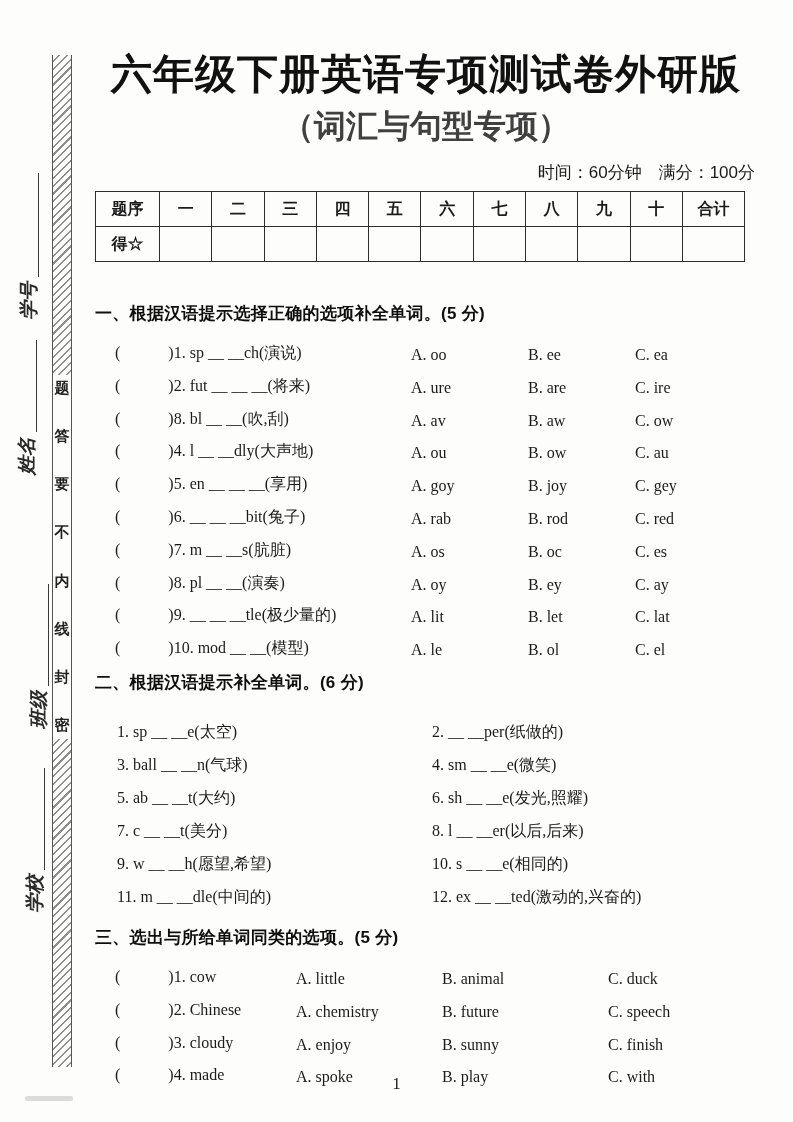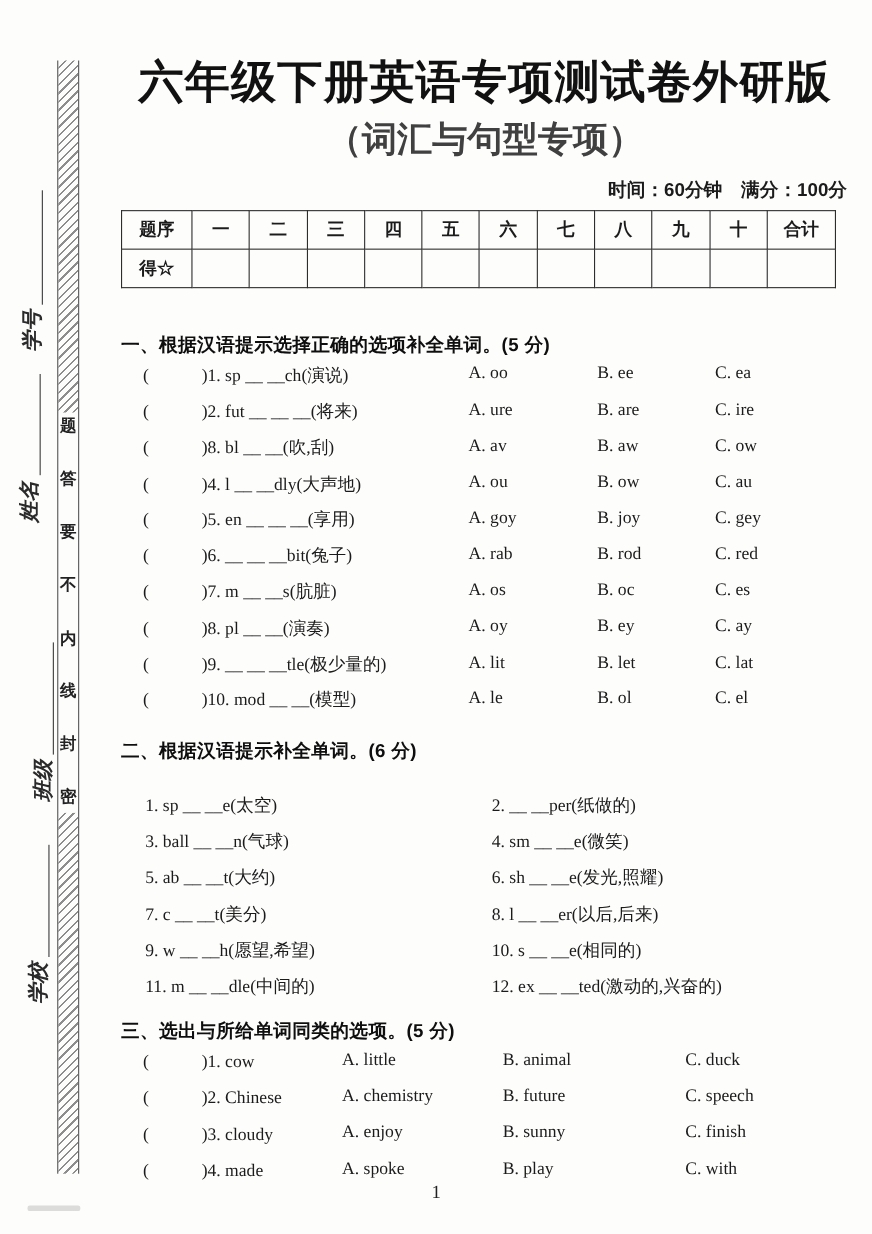--- a/index.html
+++ b/index.html
@@ -36,55 +36,55 @@
   #field-0{left:16px;top:320px;width:160px;}
   #field-0 .fline{width:104px;}
   #field-1{left:14px;top:475px;width:146px;}
   #field-1 .fline{width:92px;}
   #field-2{left:26px;top:729px;width:152px;}
   #field-2 .fline{width:102px;}
   #field-3{left:22px;top:913px;width:154px;}
   #field-3 .fline{width:102px;}
 
   
-  .main{position:absolute;left:110px;top:0;width:662px;}
+  .main{position:absolute;left:95px;top:0;width:662px;}
   .title{
     margin:52px 0 0 0;text-align:center;
     font-family:"Liberation Sans", sans-serif;font-weight:900;
     font-size:41px;letter-spacing:1px;color:#111;line-height:1.1;
   }
   .subtitle{
     margin:12px 0 0 0;text-align:center;
     font-family:"Liberation Sans", sans-serif;font-weight:900;
     font-size:32px;color:#404040;line-height:1.1;
   }
   .meta{
     margin-top:17px;text-align:right;padding-right:2px;
-    font-family:"Liberation Sans", sans-serif;font-weight:700;font-size:17px;
+    font-family:"Liberation Sans", sans-serif;font-weight:400;font-size:17px;
   }
   table.score{
     margin-top:7px;border-collapse:collapse;table-layout:fixed;width:650px;
   }
   table.score td{
     border:1.4px solid #2d2d2d;height:34px;text-align:center;
     font-size:16px;font-weight:600;padding:0;
   }
   table.score col.c-first{width:64px;}
   table.score col.c-last{width:62px;}
 
   .sec-heading{
     font-family:"Liberation Sans", sans-serif;font-weight:700;
     font-size:17px;color:#0e0e0e;letter-spacing:.3px;
   }
   #s1-heading{margin-top:40px;}
   #s2-heading{margin-top:12px;}
   #s3-heading{margin-top:12px;}
   .qlist{margin-top:6px;}
   .qrow{
-    height:32.8px;display:flex;align-items:flex-start;
+    height:32.8px;display:flex;align-items:flex-end;
     padding-left:20px;font-size:16px;white-space:pre;
   }
   .qrow .stem{width:296px;flex:none;}
   .qrow .opt-a{width:117px;flex:none;}
   .qrow .opt-b{width:107px;flex:none;}
   .qrow .opt-c{flex:1;}
   
   .s3 .stem{width:181px;}
   .s3 .opt-a{width:146px;}
   .s3 .opt-b{width:166px;}

